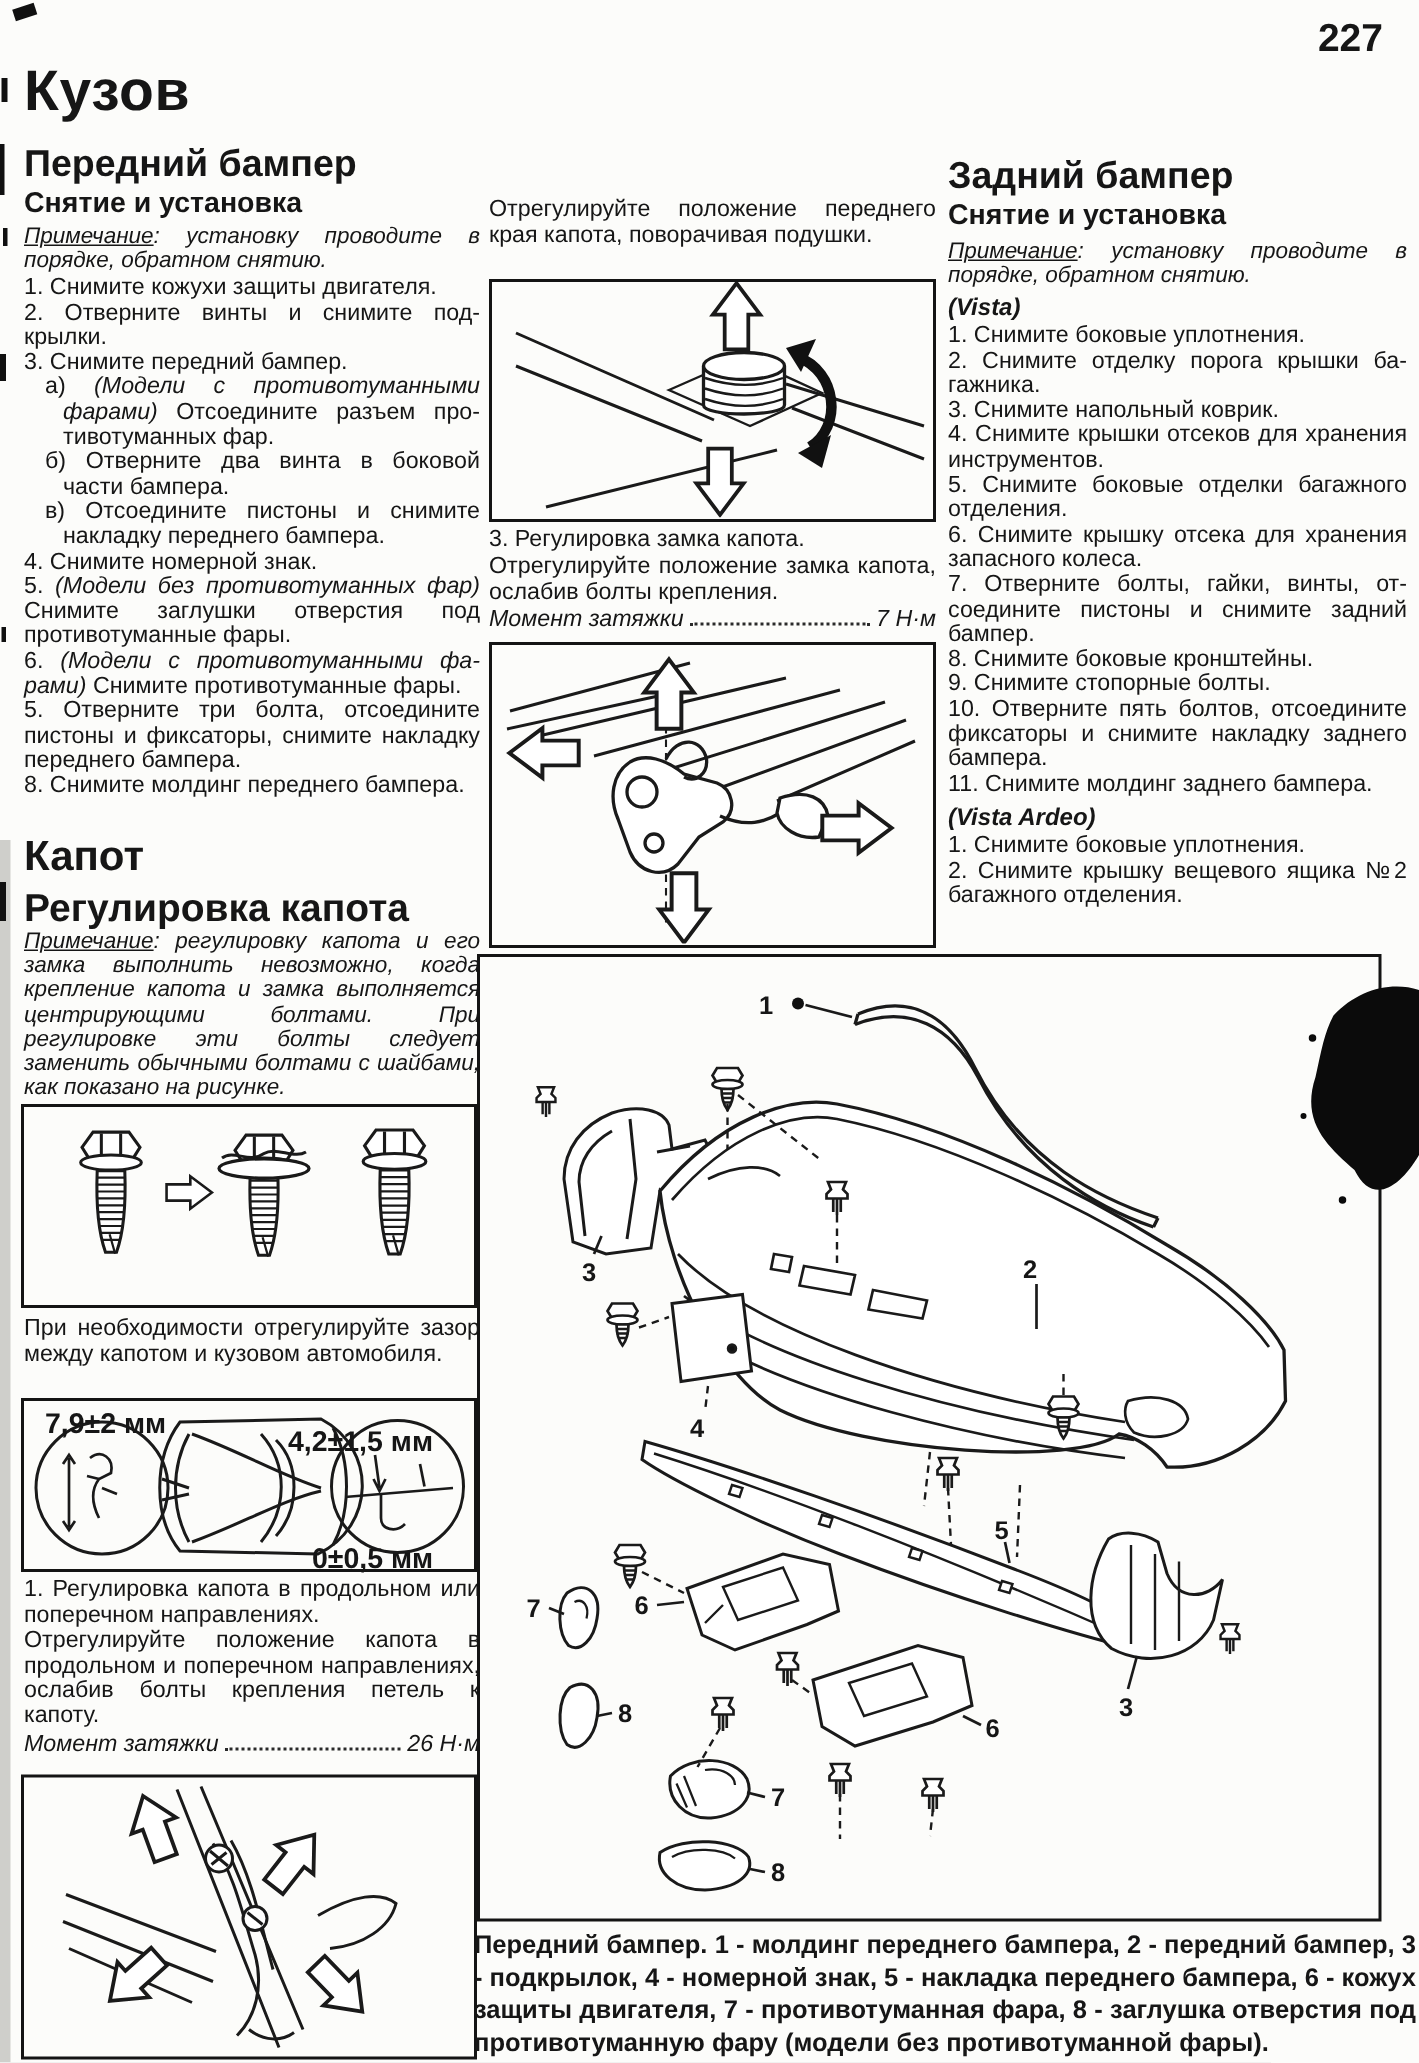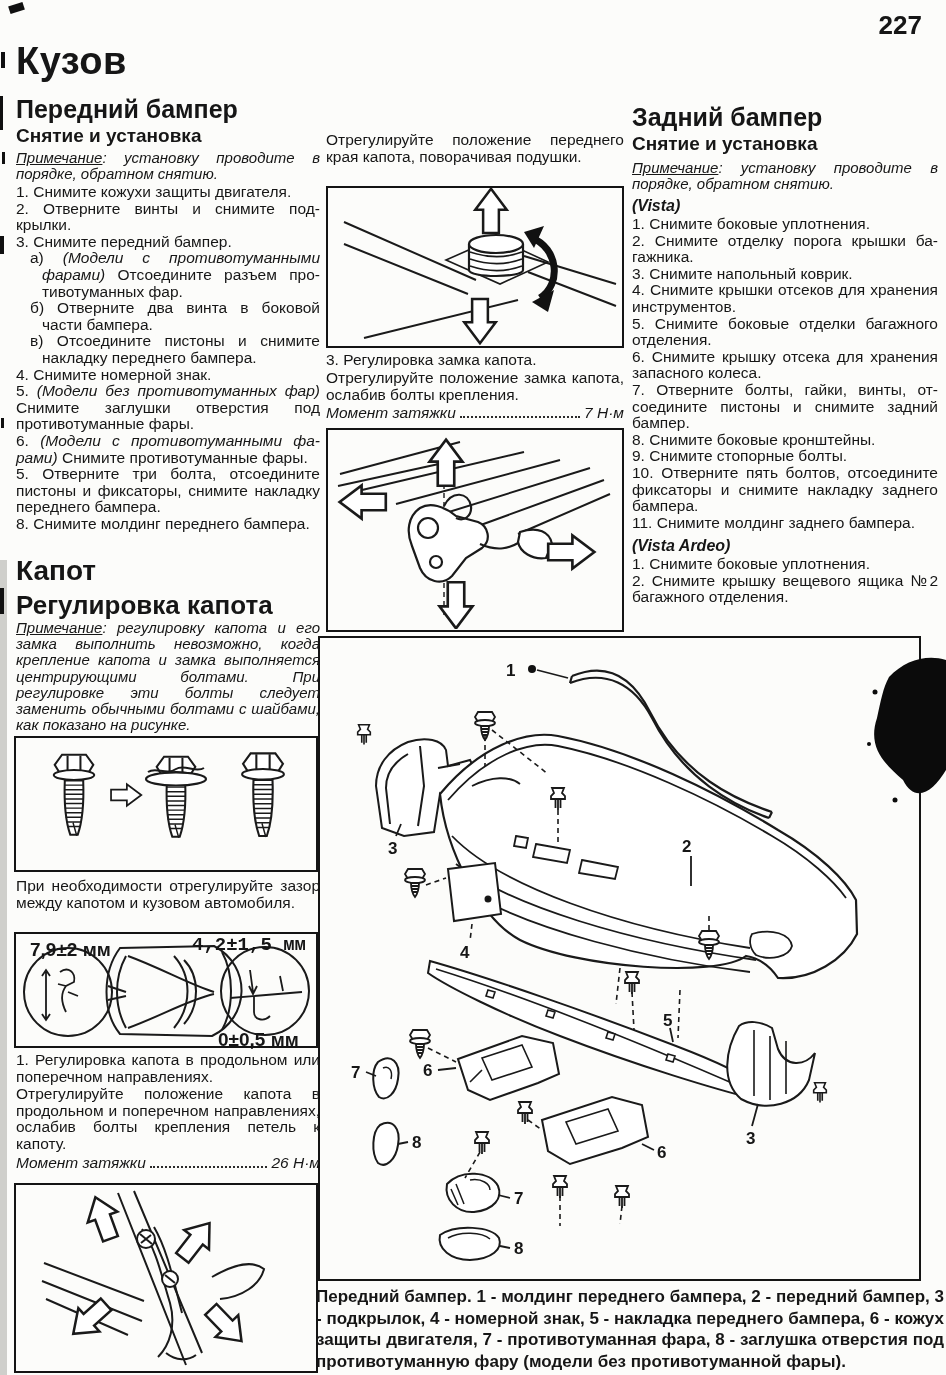--- a/index.html
+++ b/index.html
@@ -130,22 +130,22 @@
         <path d="M50,52 L42,50 M52,58 L62,62"></path>
       </g>
       <g fill="none" stroke="#1a1a1a" stroke-width="1.8">
         <path d="M214,64 L286,58"></path>
         <path d="M238,62 L238,78 C238,86 248,88 254,82"></path>
         <path d="M234,36 L237,58 M233,52 L237,60 L241,52"></path>
         <path d="M264,42 L267,57"></path>
       </g>
     </svg>
     <div class="dim" style="left:14px;top:6px;">7,9±2 мм</div>
-    <div class="dim" style="left:176px;top:2px;font-family:Liberation Mono, monospace;">4,2±1,5 мм</div>
-    <div class="dim" style="left:202px;top:96px;text-align:right;">0±0,5 мм</div>
+    <div class="dim" style="left:176px;top:18px;">4,2±1,5 мм</div>
+    <div class="dim" style="left:192px;top:96px;text-align:right;">0±0,5 мм</div>
   </div>
 
   <div class="blk body" style="left:16px;top:1052px;width:304px;">1. Регулировка капота в продольном или поперечном направлениях.</div>
   <div class="blk body" style="left:16px;top:1086px;width:304px;">Отрегулируйте положение капота в продольном и поперечном направле­ниях, ослабив болты крепления пе­тель к капоту.</div>
   <div class="blk torque" style="left:16px;top:1154px;width:304px;">
     <span>Момент затяжки</span>
     <span class="lead"></span>
     <span class="val">26 Н·м</span>
   </div>
 

